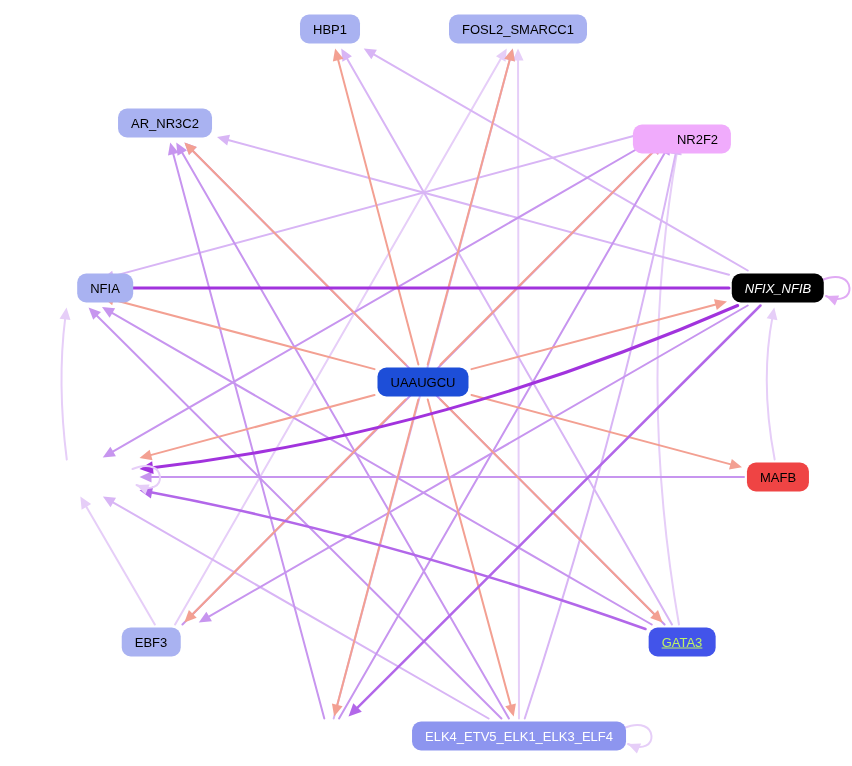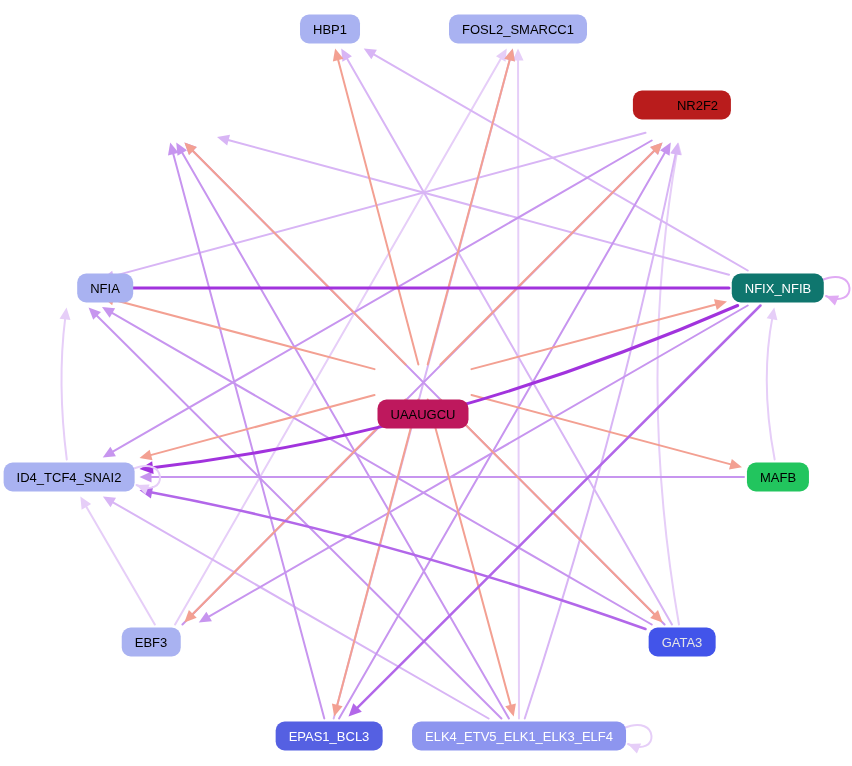--- a/index.html
+++ b/index.html
@@ -122,23 +122,22 @@
       <path d="M 822 280 C 858 265, 858 311, 826 296" stroke="#e0aaf4" stroke-width="2" fill="none" stroke-linecap="round"></path>
       <polygon points="826,296 839.13,295.5 834.9499999999999,305.62" fill="#e0aaf4"></polygon>
       <path d="M 132.5 469 C 168.5 454, 168.5 500, 136.5 485" stroke="#e6cef8" stroke-width="2" fill="none" stroke-linecap="round"></path>
       <polygon points="136.5,485 149.63,484.5 145.45,494.62" fill="#e6cef8"></polygon>
       <path d="M 624 728 C 660 713, 660 759, 628 744" stroke="#e6cef8" stroke-width="2" fill="none" stroke-linecap="round"></path>
       <polygon points="628,744 641.13,743.5 636.9499999999999,753.6199999999999" fill="#e6cef8"></polygon>
     </svg>
 
   <div class="node" style="left: 330px; top: 29px; background: rgb(169, 178, 241); color: rgb(0, 0, 0);"><span>HBP1</span></div>
   <div class="node" style="left: 518px; top: 29px; background: rgb(169, 178, 241); color: rgb(0, 0, 0);"><span>FOSL2_SMARCC1</span></div>
-  <div class="node" style="left: 682px; top: 105px; background: #b91c1c; color: rgb(0, 0, 0); padding-left: 44px;"><span>NR2F2</span></div>
+  <div class="node" style="left: 165px; top: 123px; background: rgb(169, 178, 241); color: rgb(0, 0, 0);"><span>AR_NR3C2</span></div>
+  <div class="node" style="left: 682px; top: 139px; background: #f0abfc; color: rgb(0, 0, 0); padding-left: 44px;"><span>NR2F2</span></div>
   <div class="node" style="left: 69px; top: 288px; background: rgb(169, 178, 241); color: rgb(0, 0, 0); margin-left: 36px;"><span>NFIA</span></div>
-  <div class="node" style="left: 778px; top: 288px; background: #0f766e; color: rgb(255, 255, 255);"><span>NFIX_NFIB</span></div>
-  <div class="node" style="left: 423px; top: 382px; background: #be185d; color: rgb(0, 0, 0); margin-top: 32px;"><span>UAAUGCU</span></div>
-  <div class="node" style="left: 69px; top: 477px; background: rgb(169, 178, 241); color: rgb(0, 0, 0);"><span>ID4_TCF4_SNAI2</span></div>
-  <div class="node" style="left: 778px; top: 477px; background: #22c55e; color: rgb(0, 0, 0);"><span>MAFB</span></div>
+  <div class="node" style="left: 778px; top: 288px; background: #000000; color: rgb(255, 255, 255); font-style: italic;"><span>NFIX_NFIB</span></div>
+  <div class="node" style="left: 423px; top: 382px; background: #1d4ed8; color: rgb(0, 0, 0);"><span>UAAUGCU</span></div>
+  <div class="node" style="left: 778px; top: 477px; background: #ef4444; color: rgb(0, 0, 0);"><span>MAFB</span></div>
   <div class="node" style="left: 151px; top: 642px; background: rgb(169, 178, 241); color: rgb(0, 0, 0);"><span>EBF3</span></div>
-  <div class="node" style="left: 682px; top: 642px; background: rgb(66, 84, 234); color: #e5e5e5;"><span>GATA3</span></div>
-  <div class="node" style="left: 329px; top: 736px; background: rgb(85, 96, 226); color: rgb(255, 255, 255);"><span>EPAS1_BCL3</span></div>
+  <div class="node" style="left: 682px; top: 642px; background: rgb(66, 84, 234); color: #bef264; text-decoration: underline;"><span>GATA3</span></div>
   <div class="node" style="left: 519px; top: 736px; background: rgb(141, 149, 239); color: rgb(255, 255, 255);"><span>ELK4_ETV5_ELK1_ELK3_ELF4</span></div>
 </div>
 
 </body></html>

